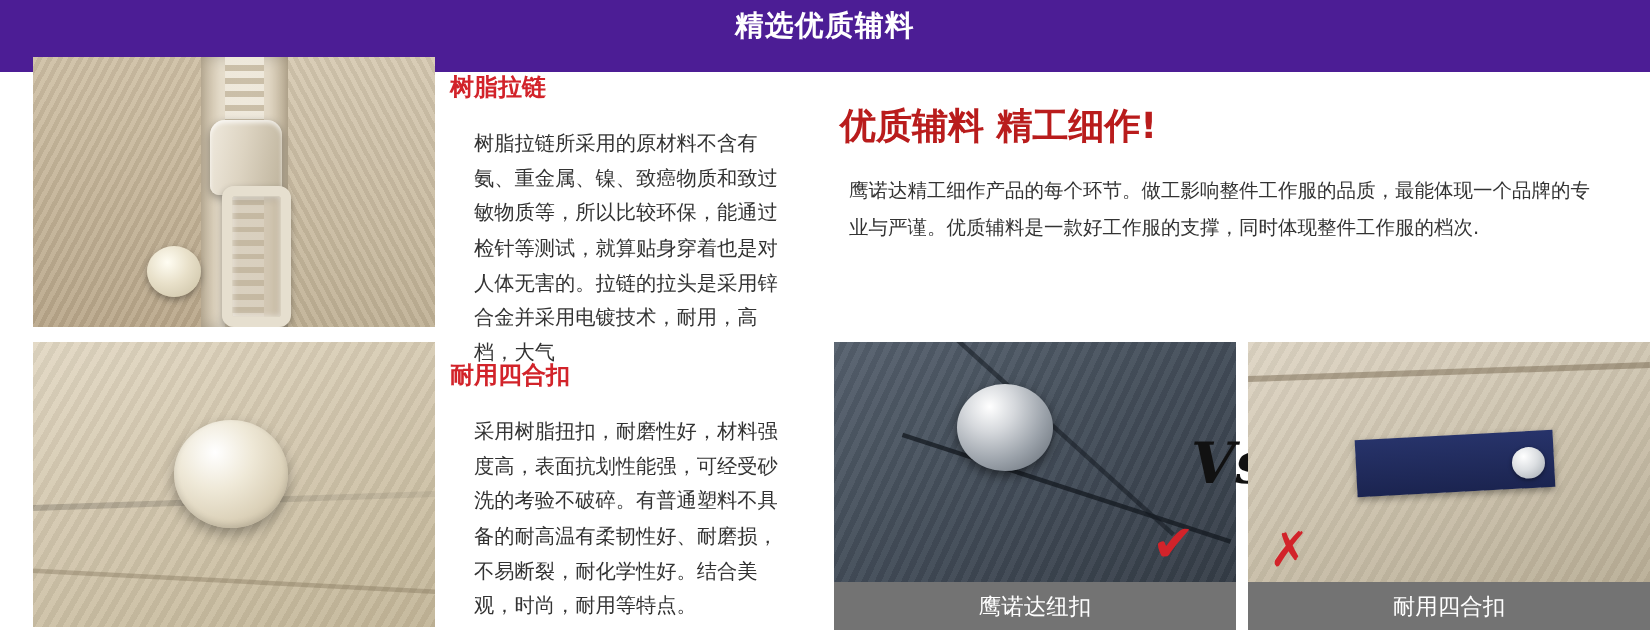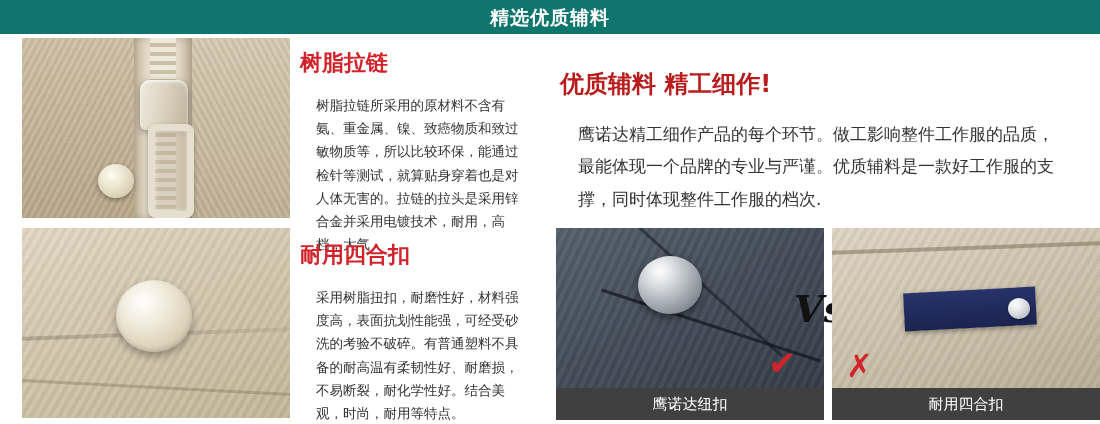--- a/index.html
+++ b/index.html
@@ -17,22 +17,22 @@
     overflow: hidden;
     background: #ffffff;
   }
 
   
   .banner {
     position: absolute;
     left: 0;
     top: 0;
     width: 1100px;
-    height: 34px;
-    background: #0f766e;
+    height: 48px;
+    background: #4c1d95;
   }
   .banner-title {
     position: absolute;
     left: 0;
     top: 0;
     width: 1100px;
     height: 34px;
     line-height: 34px;
     text-align: center;
     color: #ffffff;
@@ -170,21 +170,21 @@
     background: radial-gradient(circle at 36% 30%, #ffffff 0%, #efe9d8 35%, #ddd3bb 65%, #bdb094 100%);
     box-shadow: 0 4px 9px rgba(0,0,0,.32), inset 0 -2px 4px rgba(0,0,0,.12);
   }
 
   
   .txt-col {
     position: absolute;
   }
   .txt-title {
     color: #d2232a;
-    font-size: 22px;
+    font-size: 16px;
     font-weight: bold;
     margin: 0 0 10px 0;
     font-family: "DejaVu Sans", sans-serif;
   }
   .txt-body {
     color: #333333;
     font-size: 13.5px;
     line-height: 1.72;
     margin: 16px;
     font-family: "DejaVu Sans", sans-serif;
@@ -196,23 +196,23 @@
   .col-right-text  { left: 560px; top: 34px; width: 515px; }
   .right-head {
     color: #b91c1c;
     font-size: 24px;
     font-weight: bold;
     margin: 0 0 16px 0;
     font-family: "DejaVu Sans", sans-serif;
   }
   .right-body {
     color: #333333;
-    font-size: 17px;
+    font-size: 13px;
     line-height: 1.9;
-    margin: 18px;
+    margin: 6px;
     font-family: "DejaVu Sans", sans-serif;
   }
 
   
   .cmp {
     position: absolute;
     top: 2px;
     width: 268px;
     height: 192px;
     overflow: hidden;
@@ -281,21 +281,21 @@
     background: rgba(110,96,72,.45);
     transform: rotate(-2deg);
   }
 
   .cmp-caption {
     position: absolute;
     left: 0;
     top: 160px;
     width: 268px;
     height: 32px;
-    background: #404040;
+    background: #737373;
     color: #ffffff;
     font-size: 15px;
     line-height: 32px;
     text-align: center;
     font-family: "DejaVu Sans", sans-serif;
   }
 
   .check-mark {
     position: absolute;
     left: 212px;

